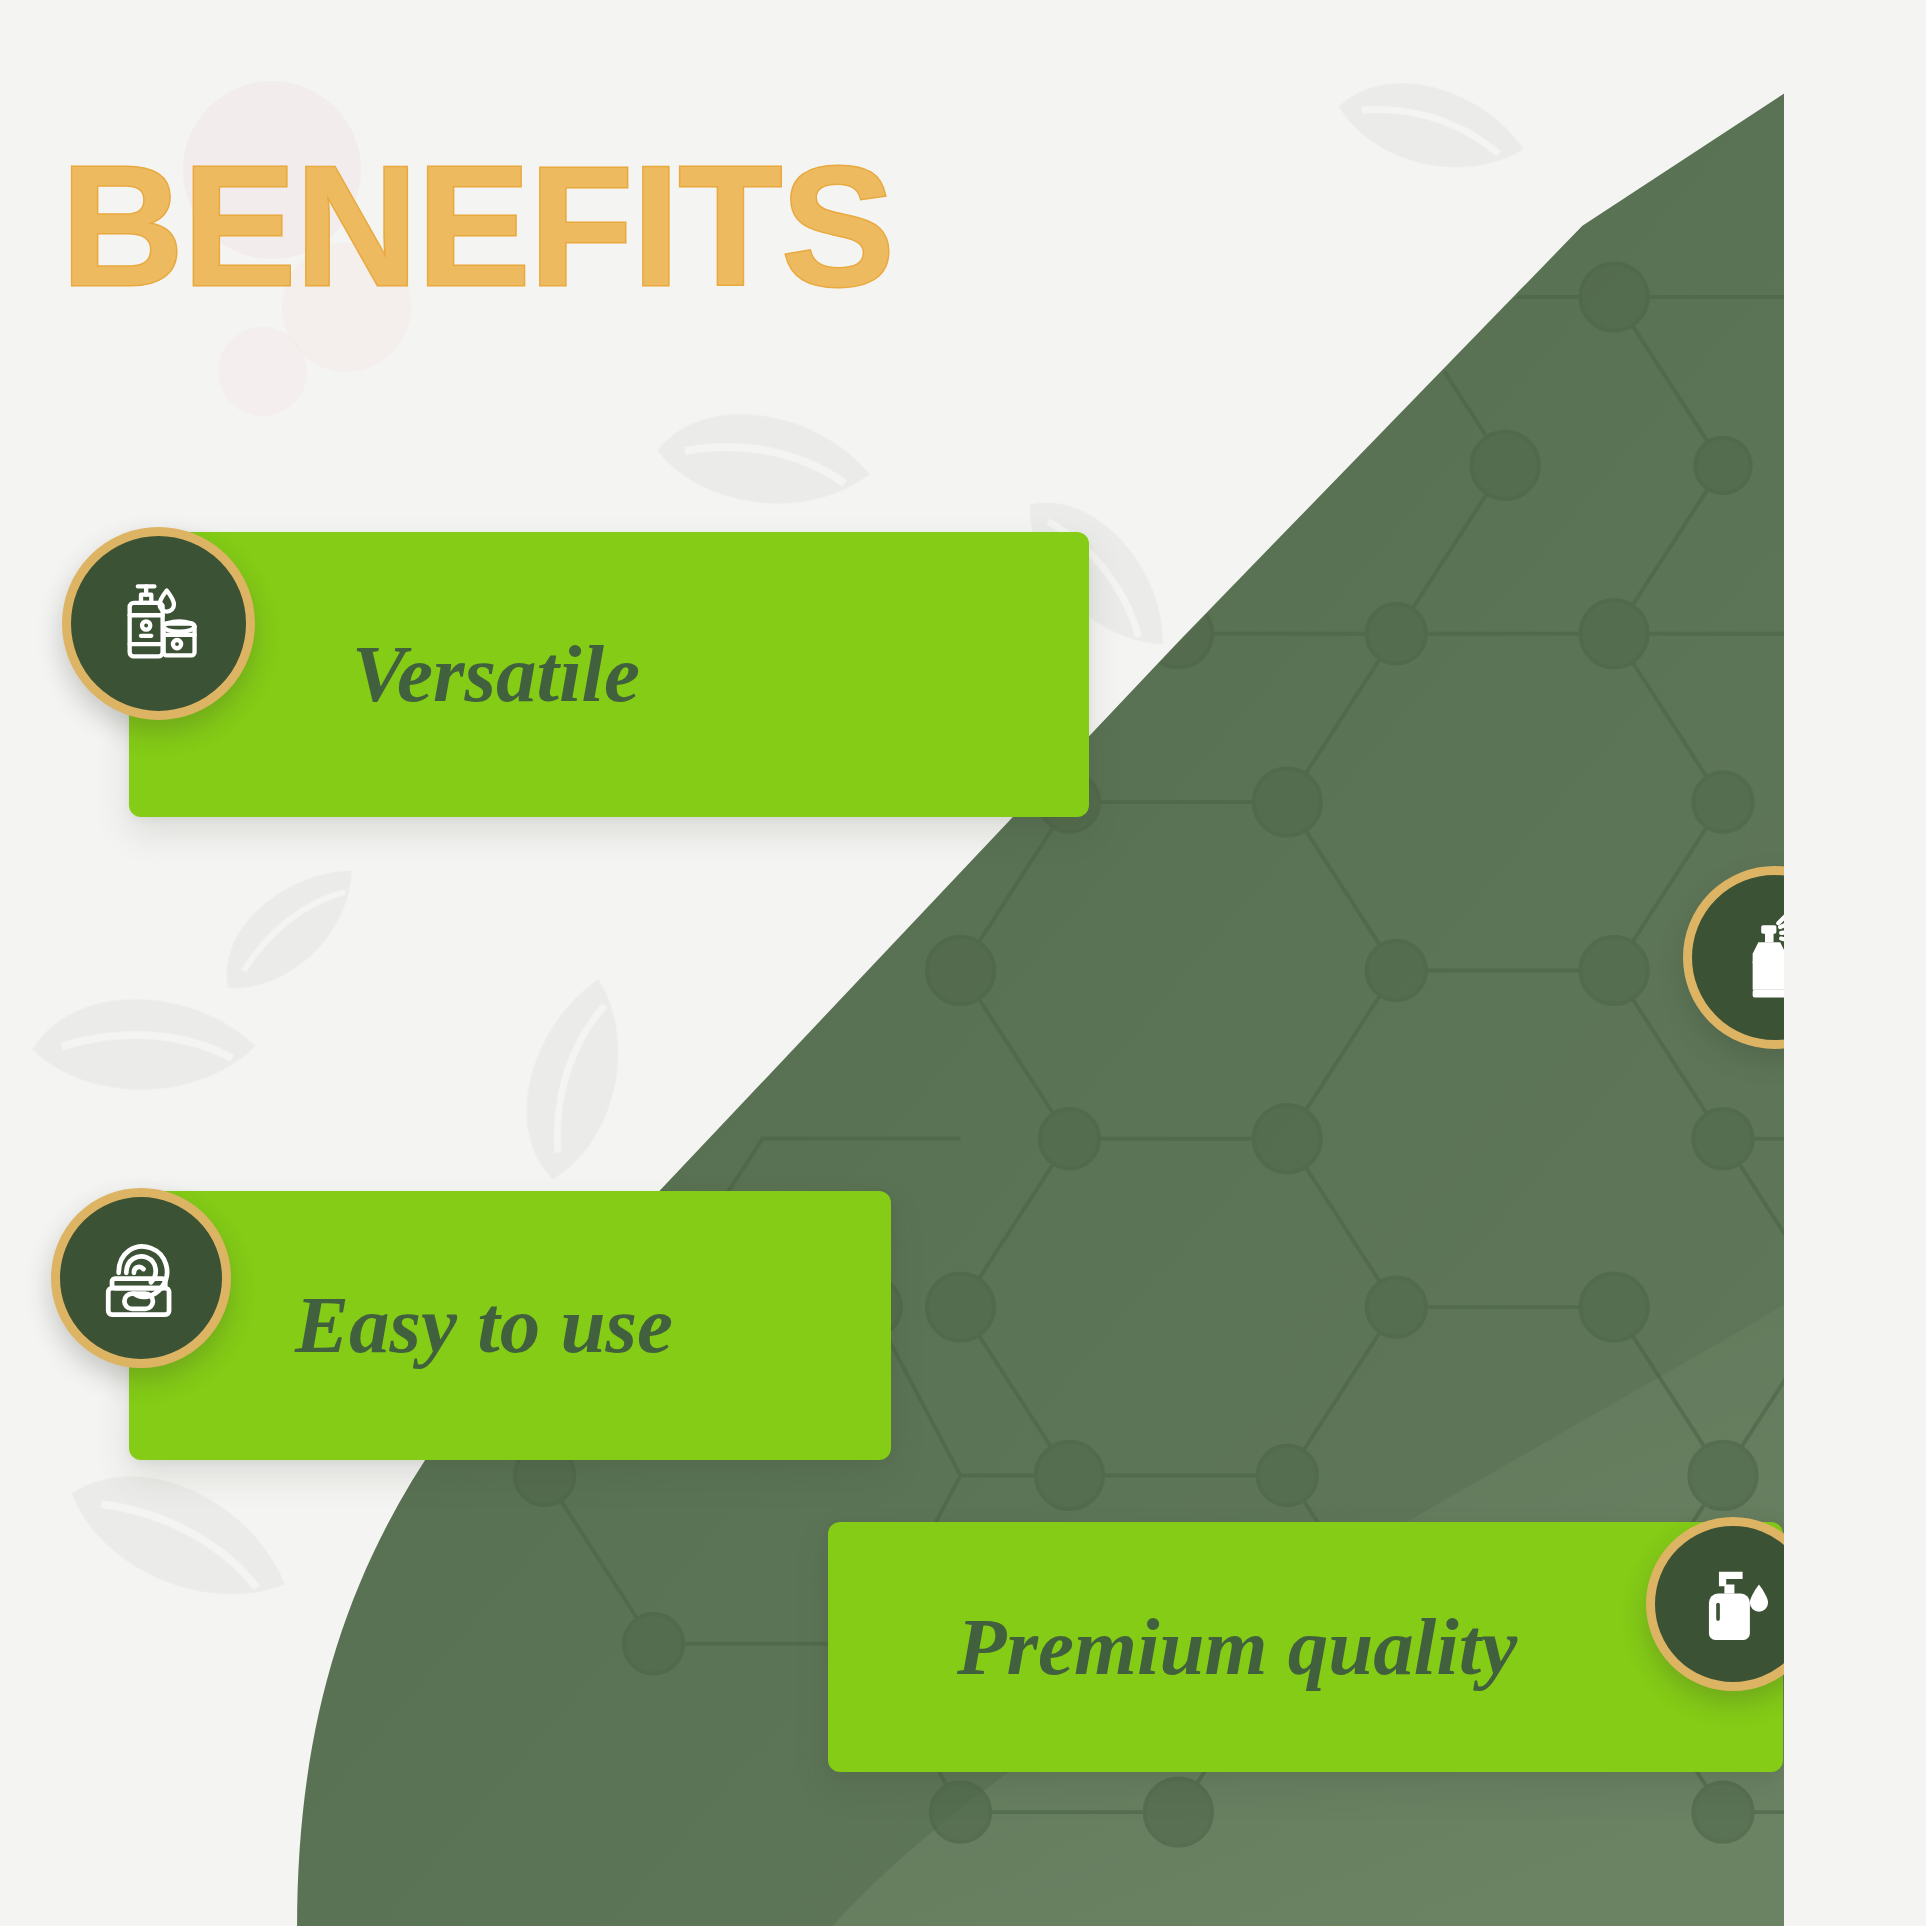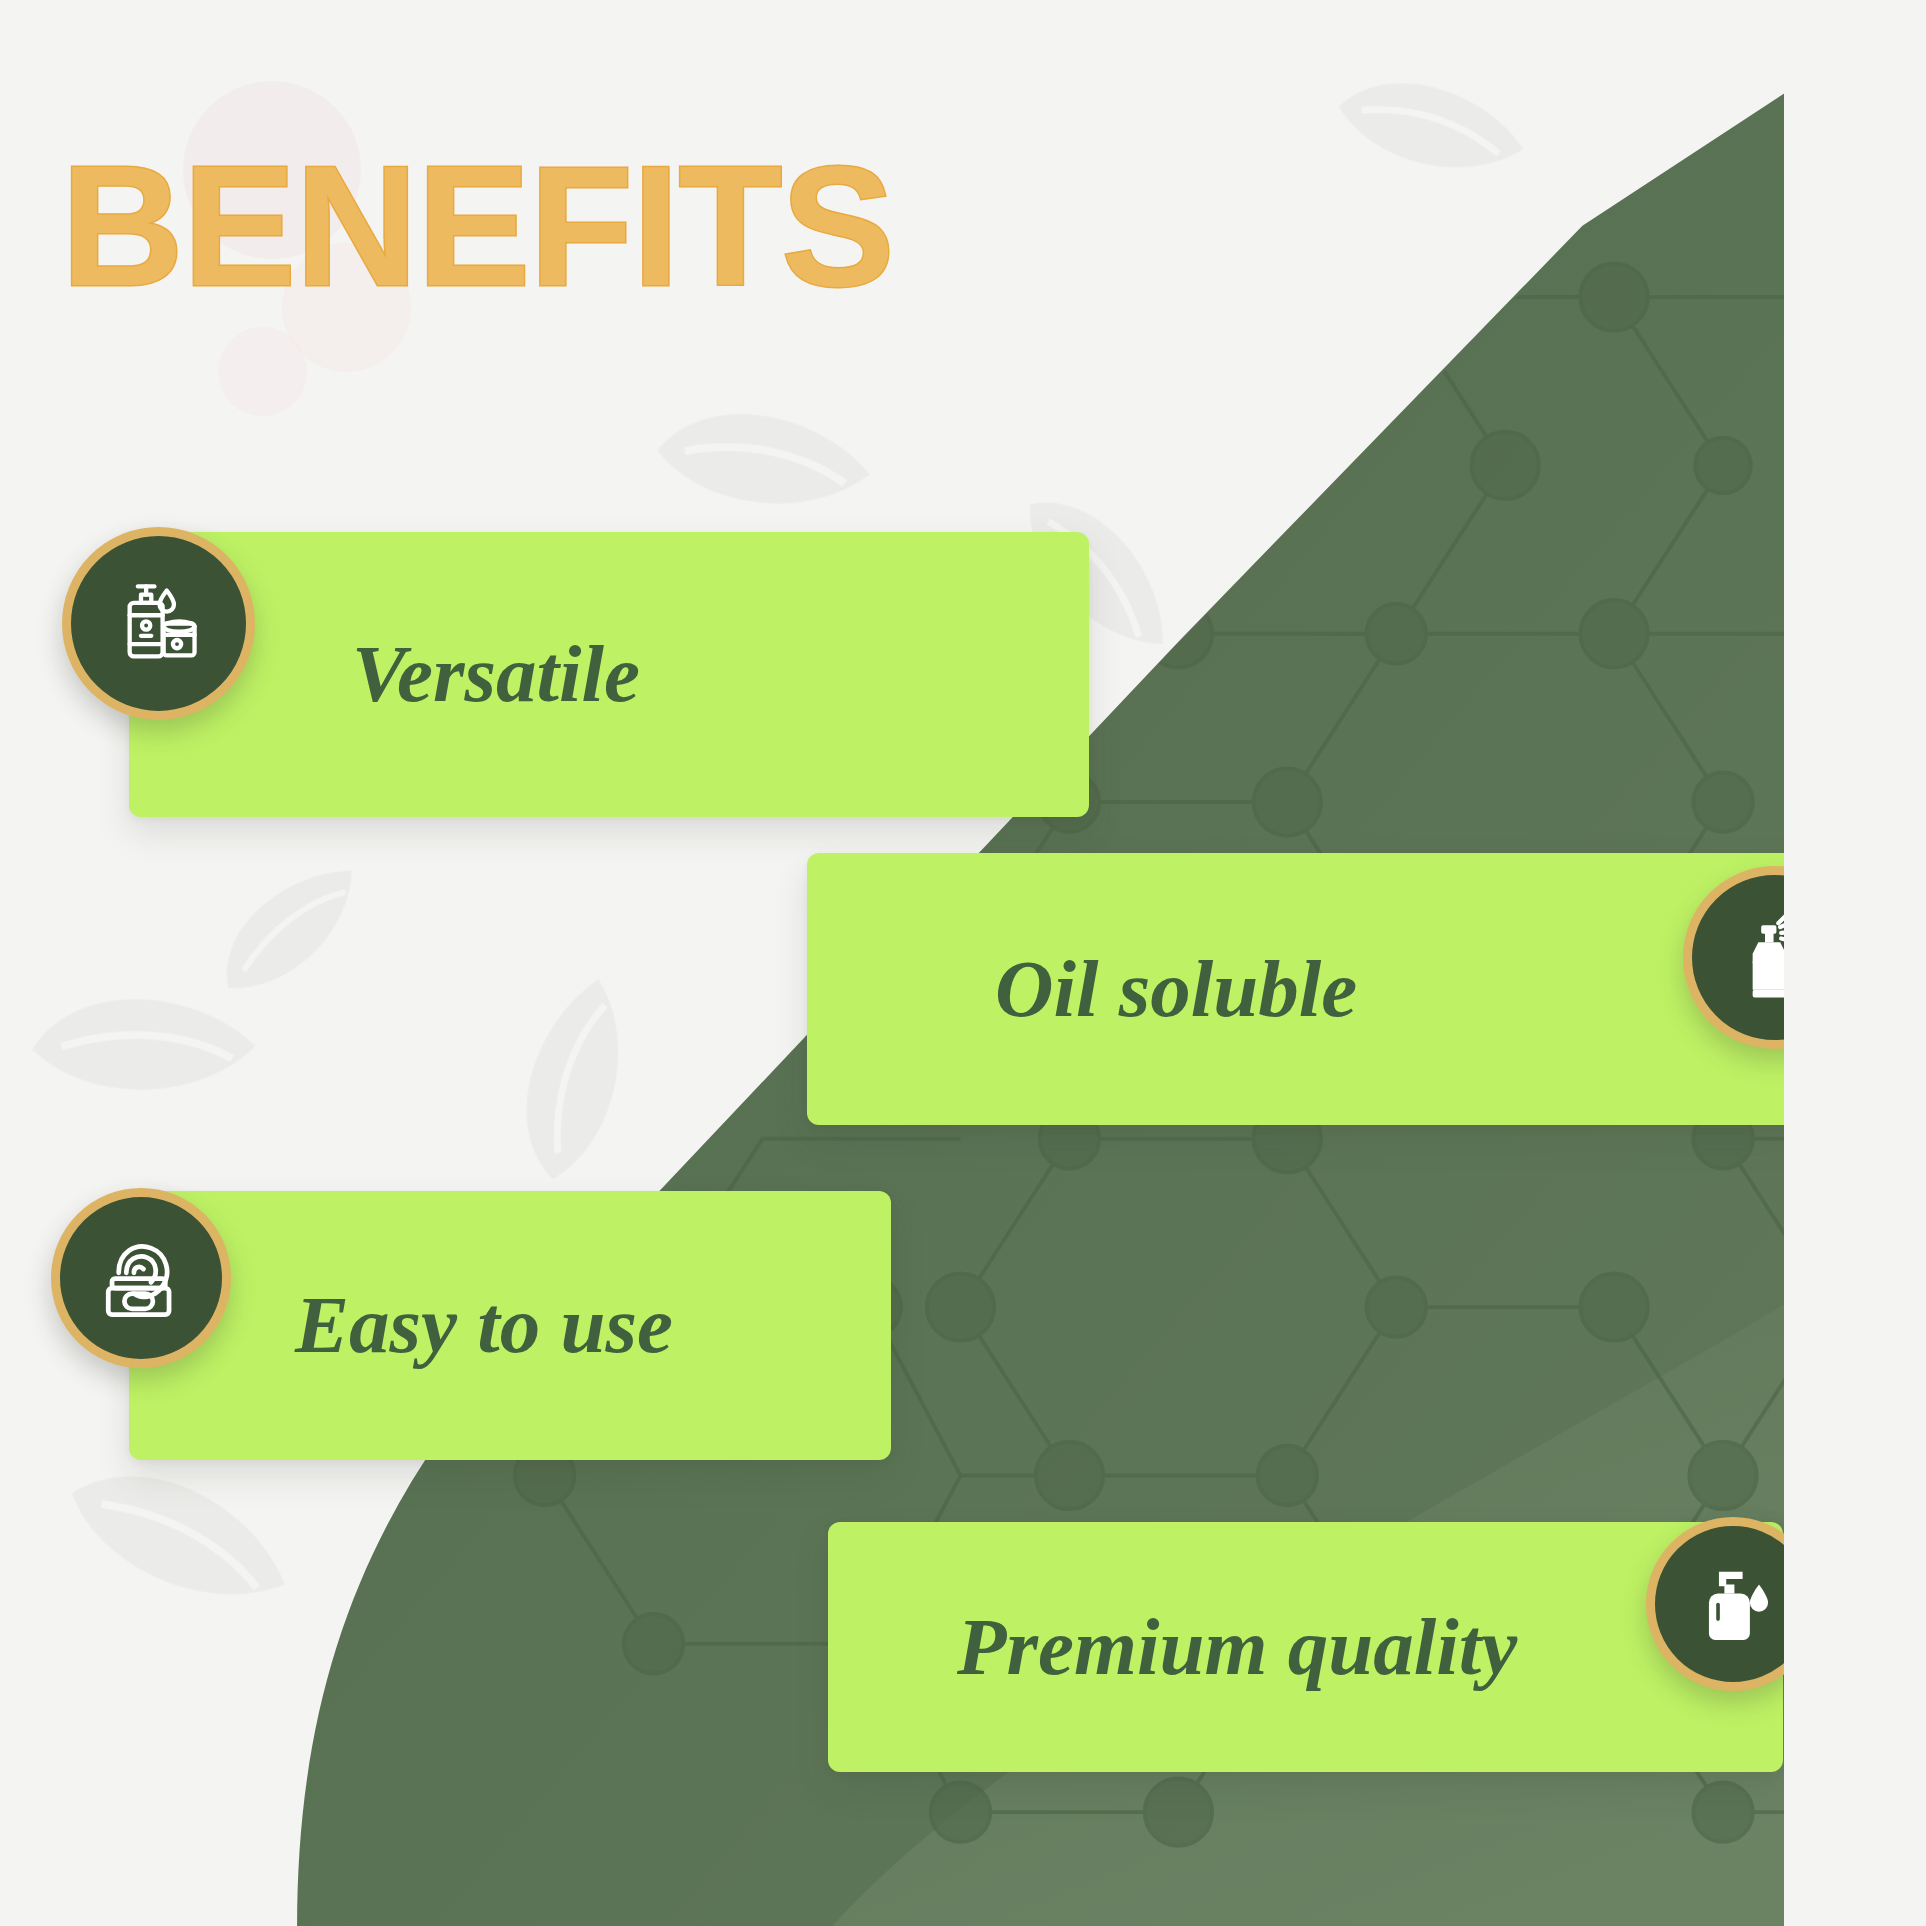--- a/index.html
+++ b/index.html
@@ -54,21 +54,21 @@
     color: #eeba60;
     -webkit-text-stroke: 3px #e8a93f;
     paint-order: stroke fill;
     white-space: nowrap;
     user-select: none;
   }
 
   
   .card {
     position: absolute;
-    background: #bef264;
+    background: #84cc16;
     border-radius: 12px;
     box-shadow: 0 16px 34px rgba(60,70,55,0.13), 0 3px 10px rgba(60,70,55,0.06);
     display: flex;
     align-items: center;
     box-sizing: border-box;
     text-align: right;
   }
   .card-label {
     font-family: "Liberation Serif", serif;
     font-style: italic;
@@ -261,23 +261,20 @@
 
       <path d="M58 18 c0 0 -7 9 -7 13.5 a7 7 0 0 0 14 0 C65 27 58 18 58 18 z"></path>
 
       <path d="M58 50 h24 a3 3 0 0 1 3 3 v25 a3 3 0 0 1 -3 3 h-24 a3 3 0 0 1 -3 -3 v-25 a3 3 0 0 1 3 -3 z"></path>
       <ellipse cx="70" cy="53" rx="15" ry="5"></ellipse>
       <path d="M55 61 h30"></path>
       <circle cx="68" cy="70" r="4"></circle>
     </svg>
   </div>
 
-  <div class="card c2">
-    <span class="card-label">Oil soluble</span>
-  </div>
   <div class="badge g2">
     <svg width="95" height="95" viewBox="0 0 100 100" fill="#ffffff">
 
       <rect x="36" y="16" width="16" height="9" rx="2"></rect>
 
       <rect x="40" y="24" width="9" height="10"></rect>
 
       <path d="M33 34 h23 l6 12 v10 h-35 v-10 z"></path>
 
       <rect x="27" y="54" width="35" height="30"></rect>

